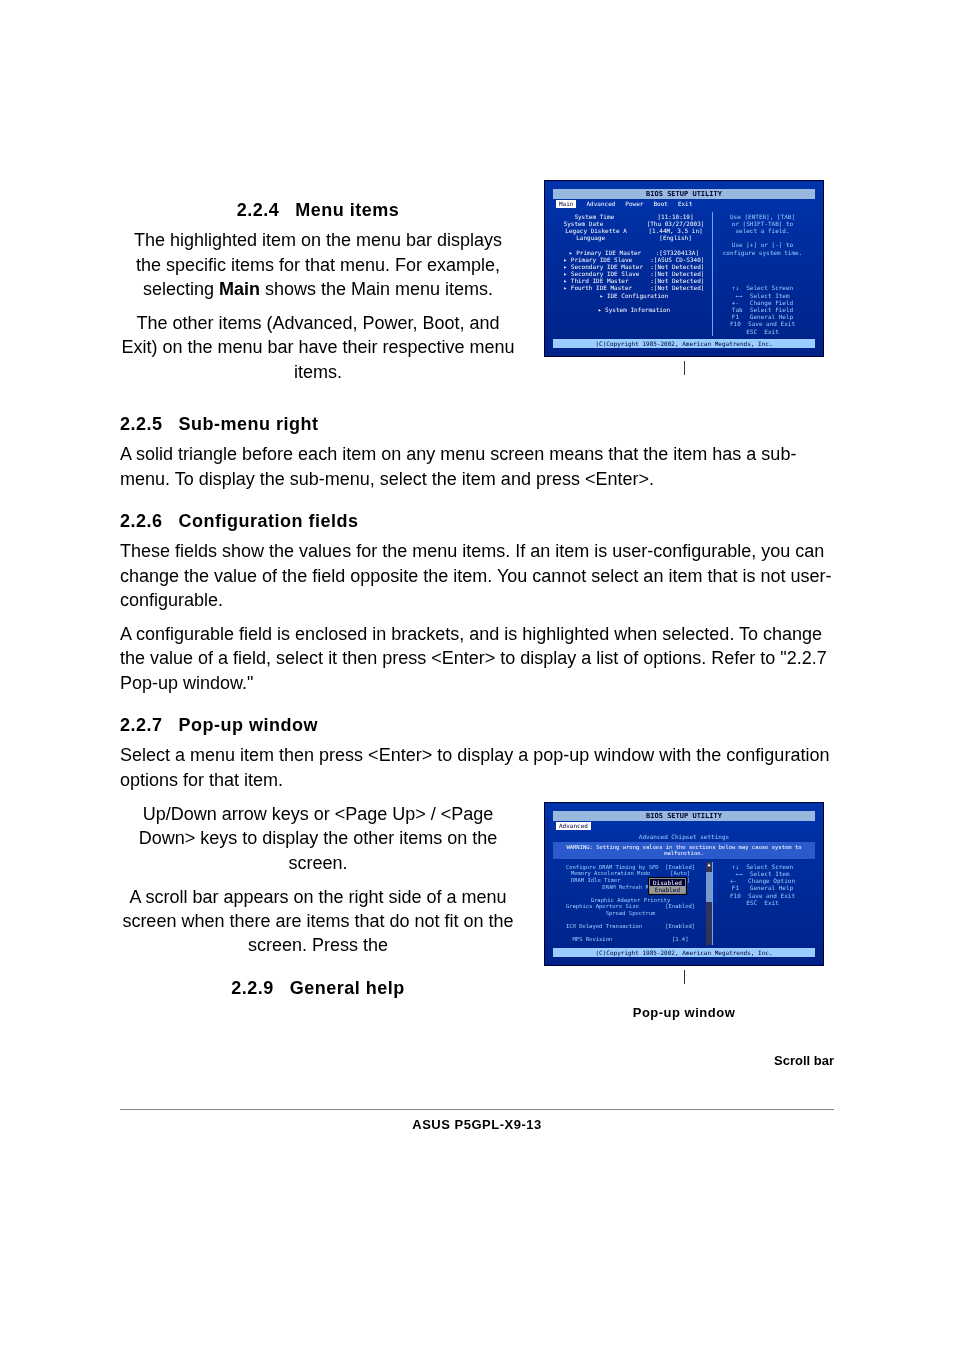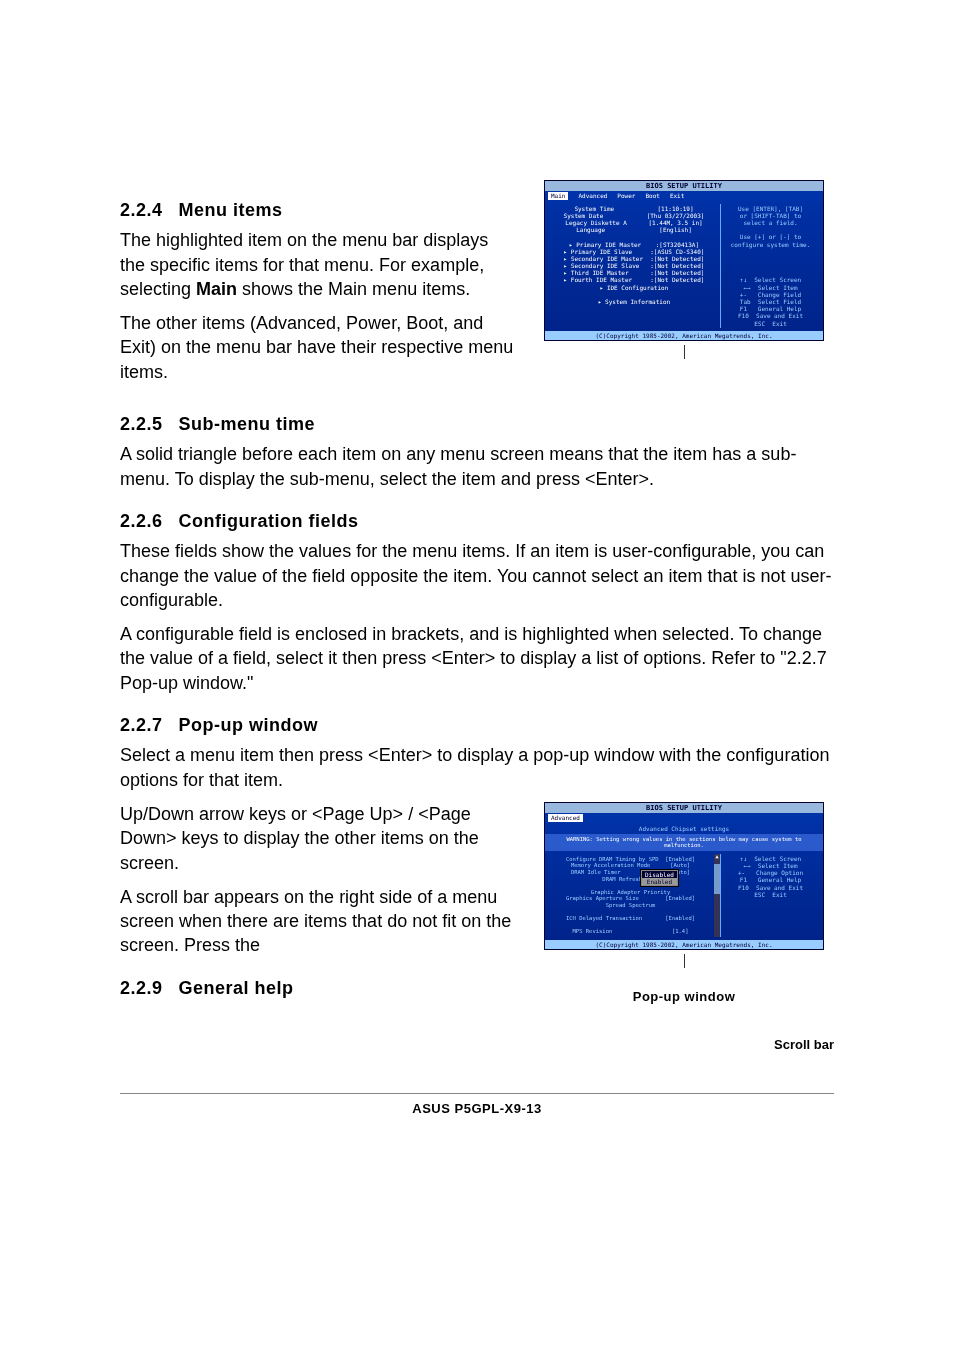--- a/index.html
+++ b/index.html
@@ -17,34 +17,34 @@
       font-weight: bold;
       font-size: 18px;
       letter-spacing: 0.5px;
       margin-top: 18px;
       margin-bottom: 6px;
     }
     .section-heading .num { margin-right: 16px; }
     p { margin-bottom: 10px; font-size: 18px; }
     .bold-inline { font-weight: bold; }
     .two-col { display: flex; align-items: flex-start; gap: 18px; }
-    .two-col .left { flex: 1; }
+    .two-col .left { flex: 1; text-align: center; }
     .two-col .right { flex: 0 0 300px; text-align: center; }
 
     
     .bios {
       background: linear-gradient(#0033aa, #002288);
       color: #fff;
       font-family: monospace;
       font-size: 6px;
       line-height: 1.2;
       width: 280px;
       border: 1px solid #003;
       margin: 0 auto 4px;
-      padding: 0;
+      padding: 8px;
     }
     .bios-header {
       background: #99b8dd;
       color: #003;
       text-align: center;
       font-weight: bold;
       font-size: 7px;
       padding: 1px 0;
     }
     .bios-menubar {
@@ -172,21 +172,21 @@
 F10  Save and Exit
 ESC  Exit</div>
       </div>
       <div class="bios-footer">(C)Copyright 1985-2002, American Megatrends, Inc.</div>
     </div>
     <div class="callout-line"></div>
   </div>
 </div>
 
 <h3 class="section-heading">
-  <span class="num">2.2.5</span><span>Sub-menu time</span>
+  <span class="num">2.2.5</span><span>Sub-menu right</span>
 </h3>
 <p>A solid triangle before each item on any menu screen means that the item has a sub-menu. To display the sub-menu, select the item and press &lt;Enter&gt;.</p>
 
 <h3 class="section-heading">
   <span class="num">2.2.6</span><span>Configuration fields</span>
 </h3>
 <p>These fields show the values for the menu items. If an item is user-configurable, you can change the value of the field opposite the item. You cannot select an item that is not user-configurable.</p>
 <p>A configurable field is enclosed in brackets, and is highlighted when selected. To change the value of a field, select it then press &lt;Enter&gt; to display a list of options. Refer to "2.2.7 Pop-up window."</p>
 
 <h3 class="section-heading">

